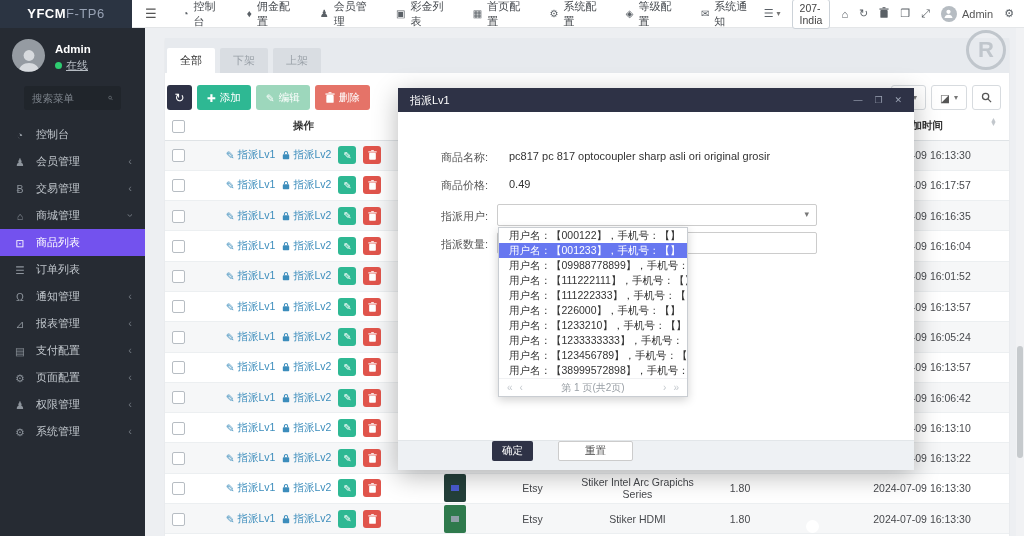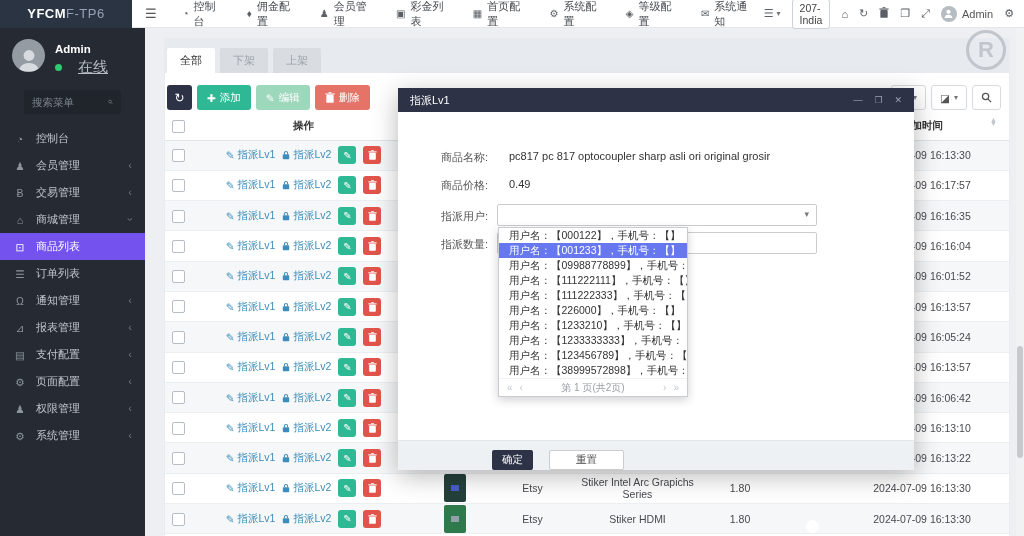--- a/index.html
+++ b/index.html
@@ -26,21 +26,21 @@
   .avatar-sm { width:16px; height:16px; border-radius:50%; background:#b6bcc2;
                display:inline-flex; align-items:center; justify-content:center; }
   .admin-chip { display:inline-flex; align-items:center; gap:5px; cursor:pointer; }
 
   
   .sidebar { position:absolute; left:0; top:28px; bottom:0; width:145px; background:#262b33; z-index:30; }
   .profile { display:flex; gap:10px; padding:11px 12px 6px; }
   .avatar-lg { width:33px; height:33px; border-radius:50%; background:#959ba2; overflow:hidden;
                display:flex; align-items:flex-end; justify-content:center; }
   .p-name { color:#fff; font-size:11.5px; font-weight:bold; margin-top:4px; }
-  .p-status { color:#b6bcc3; font-size:15px; margin-top:3px; display:flex; align-items:center; gap:16px;text-decoration:underline; }
+  .p-status { color:#b6bcc3; font-size:11px; margin-top:3px; display:flex; align-items:center; gap:4px;text-decoration:underline; }
   .dot { width:7px; height:7px; border-radius:50%; background:#2ecc71; display:inline-block; }
   .side-search { margin:7px 24px 11px; height:24px; background:#20252b; border-radius:3px;
                  display:flex; align-items:center; padding:0 8px; gap:6px; }
   .side-search input { flex:1; background:transparent; border:none; outline:none; color:#aab0b7;
                        font-size:10.5px; font-family:inherit; width:70px; }
   .side-search input::placeholder { color:#7d848c; }
   .m-item { height:27px; display:flex; align-items:center; padding:0 13px; gap:9px;
             color:#c0c6cc; font-size:11px; cursor:pointer; }
   .m-item .ic { width:14px; text-align:center; color:#8d949c; font-size:10.5px; flex:none; }
   .m-item .chev { margin-left:auto; color:#6e757d; font-size:11px; line-height:1; }
@@ -115,21 +115,21 @@
   .dropdown { position:absolute; left:100px; top:115px; width:190px; background:#fff;
               border:1px solid #c9cdd2; box-shadow:0 3px 9px rgba(0,0,0,.18); z-index:10; }
   .dd-item { height:15px; line-height:15px; padding:0 10px; font-size:10.5px; color:#333;
              white-space:nowrap; overflow:hidden; cursor:pointer; }
   .dd-item.selected { background:#6777f0; color:#fff; }
   .dd-pager { height:18px; display:flex; align-items:center; font-size:10px; color:#c3c8cd;
               padding:0 8px; gap:7px; border-top:1px solid #f0f1f3; }
   .dd-pager .pg-label { flex:1; text-align:center; color:#9aa0a6; }
   .dd-pager span { cursor:pointer; }
   .m-footer { position:absolute; left:0; right:0; bottom:0; height:30px; background:#eef1f4;
-              border-top:1px solid #e2e6e9; display:flex; align-items:flex-end; gap:16px; padding-left:94px; }
+              border-top:1px solid #e2e6e9; display:flex; align-items:flex-start; gap:25px; padding-left:94px; }
   .btn-ok { background:#2e3246; color:#fff; border:none; height:20px; padding:0 10px; font-size:10.5px;
             border-radius:2px; cursor:pointer; font-family:inherit; }
   .btn-reset { background:#fff; color:#444; border:1px solid #ccc; height:20px; padding:0 26px;
                font-size:10.5px; border-radius:2px; cursor:pointer; font-family:inherit; }
 
   
   .v-scroll { position:absolute; right:0; top:28px; bottom:0; width:8px; background:#f1f2f4; z-index:60; }
   .v-thumb { position:absolute; left:1px; right:1px; top:318px; height:112px; background:#c6cacd;
              border-radius:4px; cursor:pointer; }
 </style>

